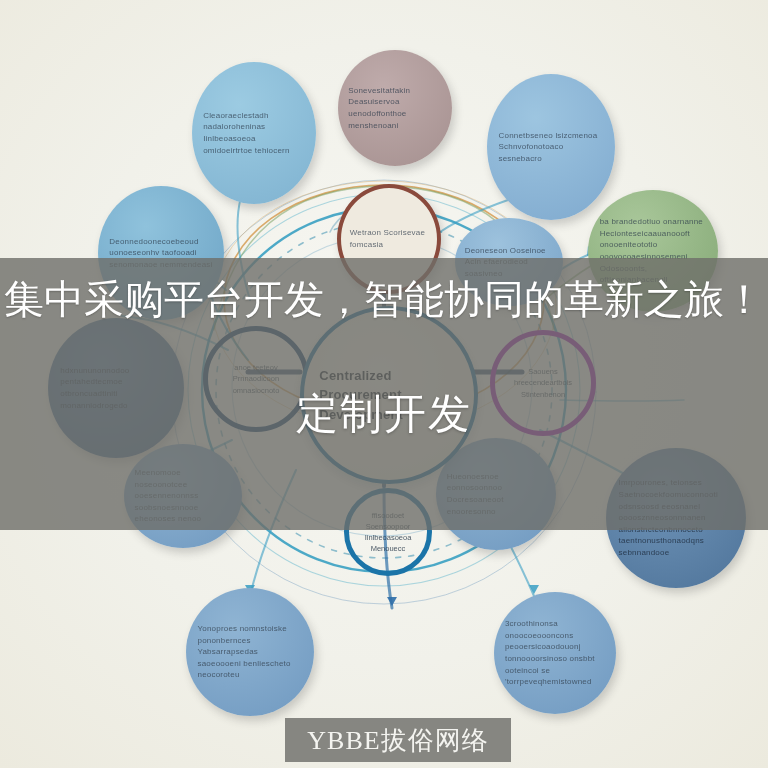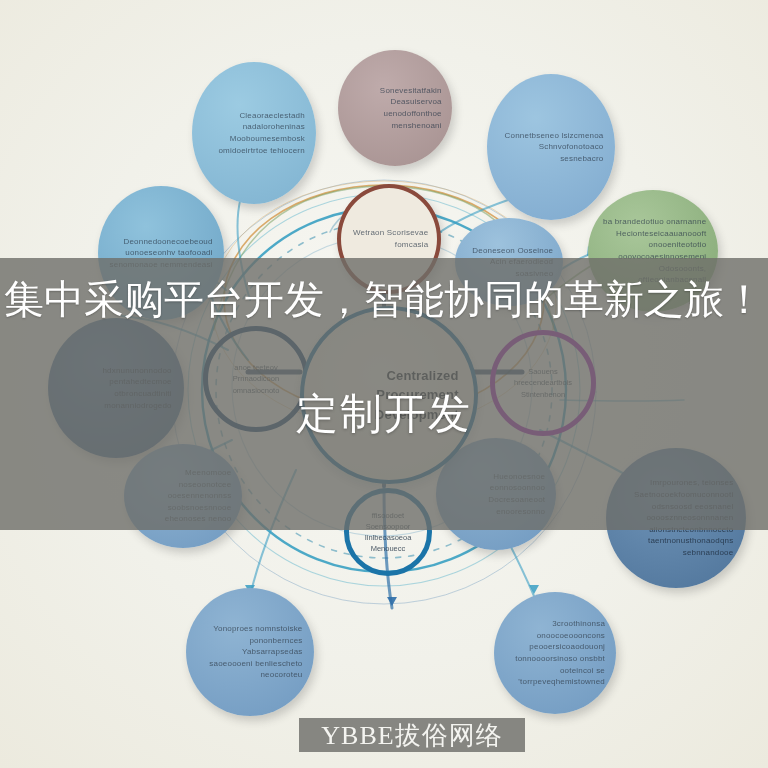--- a/index.html
+++ b/index.html
@@ -12,21 +12,21 @@
 
   
   .art{position:absolute;left:0;top:0;width:768px;height:768px;}
   .bg{position:absolute;left:0;top:0;width:768px;height:768px;
       background:
         radial-gradient(circle at 50% 46%, #f7f7f2 0%, #f1f1ea 55%, #eceade 100%);}
 
   
   .node{position:absolute;border-radius:50%;
         display:flex;align-items:center;justify-content:center;
-        text-align:right;overflow:hidden;
+        text-align:left;overflow:hidden;
         box-shadow:3px 5px 9px rgba(60,60,60,.22);}
   .node .txt{
     font-size:8px;line-height:1.45;letter-spacing:.2px;
     color:#2c3a4a;opacity:.72;padding:0 9%;
     filter:blur(.55px);
     word-break:break-word;
   }
   .node.dark .txt{color:#1d2b3c;opacity:.8;}
   .node.lite .txt{color:#33414f;opacity:.75;}
 
@@ -50,23 +50,23 @@
   }
   #subline{
     position:absolute;left:0;top:385px;width:768px;
     text-align:center;color:#ffffff;
     font-family:"Liberation Serif", serif;
     font-size:42px;line-height:58px;font-weight:400;
     letter-spacing:2px;
     text-shadow:0 1px 3px rgba(0,0,0,.28);
   }
   #footer-badge{
-    position:absolute;left:285px;top:718px;width:226px;height:34px;
+    position:absolute;left:285px;top:718px;width:226px;height:44px;
     background:rgba(125,125,120,.92);
-    display:flex;align-items:center;justify-content:center;margin-left:14px;
+    display:flex;align-items:center;justify-content:center;
   }
   #footer-badge .ft{
     color:#f4f4f0;font-family:"Liberation Serif", serif;
     font-size:26px;letter-spacing:1px;white-space:nowrap;
   }
 </style>
 </head>
 <body>
 
 <div id="stage">
@@ -116,21 +116,21 @@
       <path d="M596 252 l-8 -6 l-1 10 z" fill="#3a9fc4" stroke="none" opacity=".85"></path>
       <path d="M126 494 l9 -4 l-1 10 z" fill="#3a9fc4" stroke="none" opacity=".85"></path>
       <path d="M392 606 l-5 -9 l10 0 z" fill="#2f6fa8" stroke="none" opacity=".9"></path>
       <path d="M534 594 l-5 -9 l10 0 z" fill="#3a9fc4" stroke="none" opacity=".85"></path>
       <path d="M250 594 l-5 -9 l10 0 z" fill="#3a9fc4" stroke="none" opacity=".85"></path>
     </g>
   </svg>
 
   <div class="node" style="left:192px;top:62px;width:124px;height:142px;
               background:radial-gradient(circle at 38% 30%, #9ccbe2, #7fb2d0);">
-    <div class="txt">Cleaoraeclestadh nadaloroheninas Mooboumesembosk omidoeirtrtoe tehiocern</div>
+    <div class="txt">Cleaoraeclestadh nadaloroheninas Iinlbeoasoeoa omidoeirtrtoe tehiocern</div>
   </div>
 
   <div class="node" style="left:338px;top:50px;width:114px;height:116px;
               background:radial-gradient(circle at 40% 32%, #bfabab, #a5908f);">
     <div class="txt">Sonevesitatfakin Deasuiservoa uenodoffonthoe menshenoani</div>
   </div>
 
   <div class="node" style="left:487px;top:74px;width:128px;height:146px;
               background:radial-gradient(circle at 38% 30%, #9dc5e0, #7fa9ce);">
     <div class="txt">Connetbseneo lsizcmenoa Schnvofonotoaco sesnebacro</div>

